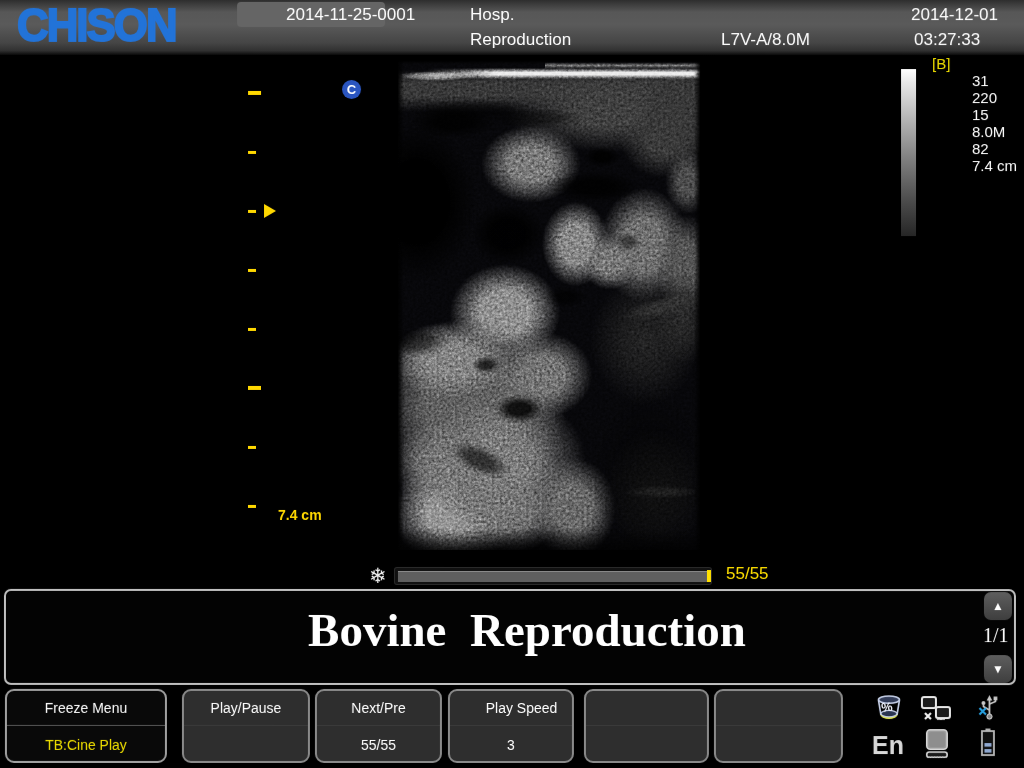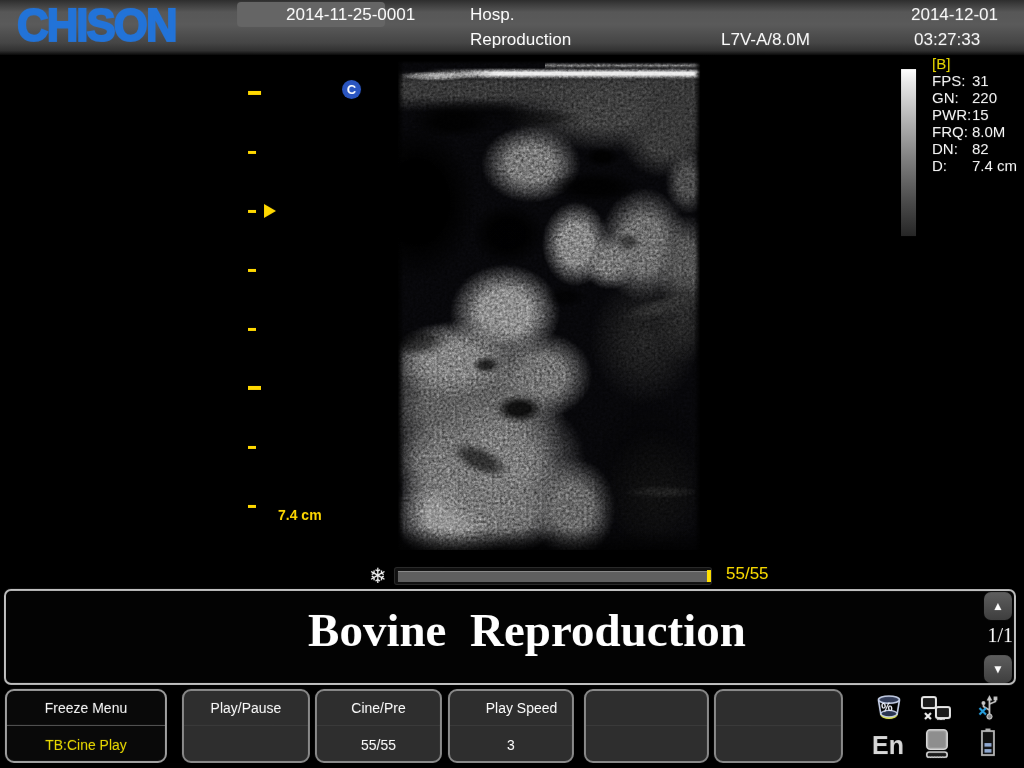--- a/index.html
+++ b/index.html
@@ -124,47 +124,46 @@
   <div class="abs tickS" style="left:248px;top:328px;"></div>
   <div class="abs tickL" style="left:248px;top:386px;"></div>
   <div class="abs tickS" style="left:248px;top:446px;"></div>
   <div class="abs tickS" style="left:248px;top:505px;"></div>
   <div class="abs" style="left:264px;top:204px;width:0;height:0;border-left:12px solid #ffd800;
     border-top:7px solid transparent;border-bottom:7px solid transparent;"></div>
   <div class="abs" style="left:278px;top:507px;color:#ffd800;font-size:14px;font-weight:bold;">7.4 cm</div>
 
   <div class="abs" id="graybar"></div>
   <div class="abs" style="left:932px;top:55px;color:#f0e000;font-size:15px;">[B]</div>
-  <div class="abs info" style="left:932px;top:72px;">FPS:<br>GN:<br>PWR:<br>FRQ:<br>DN:<br>D:</div>
   <div class="abs info" style="left:972px;top:72px;">31<br>220<br>15<br>8.0M<br>82<br>7.4 cm</div>
 
   <div class="abs" style="left:369px;top:565px;color:#eee;font-size:21px;line-height:21px;">❄</div>
   <div class="abs" id="pbar"></div>
   <div class="abs" id="pfill"></div>
   <div class="abs" id="pmark"></div>
   <div class="abs" style="left:726px;top:564px;color:#ffe000;font-size:17px;">55/55</div>
 
   <div class="abs" id="bovbox"></div>
   <div class="abs" id="bovtitle">Bovine&nbsp; Reproduction</div>
   <div class="abs updn" style="left:984px;top:592px;"><span style="font-size:12px;line-height:28px;">▲</span></div>
-  <div class="abs" style="left:983px;top:624px;width:30px;text-align:right;color:#fff;font-size:20px;font-family:'Liberation Serif',serif;">1/1</div>
+  <div class="abs" style="left:983px;top:624px;width:30px;text-align:left;color:#fff;font-size:20px;font-family:'Liberation Serif',serif;">1/1</div>
   <div class="abs updn" style="left:984px;top:655px;"><span style="font-size:12px;line-height:28px;">▼</span></div>
 
   <div class="abs btn" style="left:5px;width:162px;background:#090909;border-color:#a0a0a0;"></div>
   <div class="abs" style="left:7px;top:725px;width:158px;height:1px;background:#555;"></div>
   <div class="abs btxt" style="left:5px;top:700px;width:162px;">Freeze Menu</div>
   <div class="abs btxt" style="left:5px;top:737px;width:162px;color:#f0e000;">TB:Cine Play</div>
 
   <div class="abs btn" style="left:182px;width:128px;"></div>
   <div class="abs" style="left:184px;top:725px;width:124px;height:1px;background:#3a3a3a;"></div>
   <div class="abs btxt" style="left:182px;top:700px;width:128px;">Play/Pause</div>
 
   <div class="abs btn" style="left:315px;width:127px;"></div>
   <div class="abs" style="left:317px;top:725px;width:123px;height:1px;background:#3a3a3a;"></div>
-  <div class="abs btxt" style="left:315px;top:700px;width:127px;">Cine/Pre</div>
+  <div class="abs btxt" style="left:315px;top:700px;width:127px;">Next/Pre</div>
   <div class="abs btxt" style="left:315px;top:737px;width:127px;">55/55</div>
 
   <div class="abs btn" style="left:448px;width:126px;"></div>
   <div class="abs" style="left:450px;top:725px;width:122px;height:1px;background:#3a3a3a;"></div>
   <div class="abs btxt" style="left:448px;top:700px;width:147px;">Play Speed</div>
   <div class="abs btxt" style="left:448px;top:737px;width:126px;">3</div>
 
   <div class="abs btn" style="left:584px;width:125px;"></div>
   <div class="abs" style="left:586px;top:725px;width:121px;height:1px;background:#3a3a3a;"></div>
 

